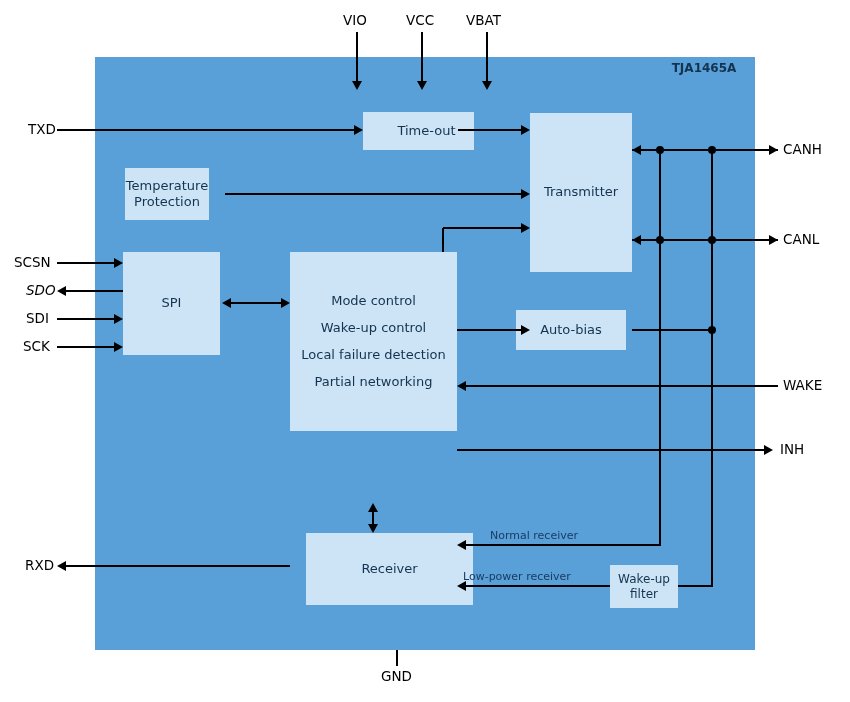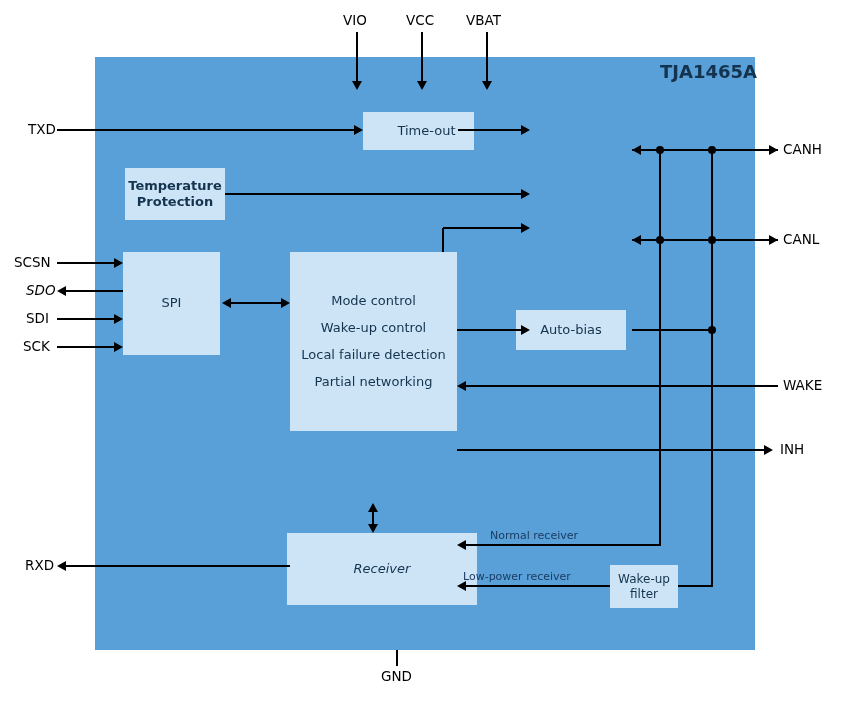--- a/index.html
+++ b/index.html
@@ -4,22 +4,22 @@
 <style>
   html,body { margin:0; padding:0; background:#fff; }
   body { font-family:"DejaVu Sans","Liberation Sans",sans-serif; }
   .stage { position:relative; width:850px; height:702px; background:#fff; overflow:hidden; }
   .chip { position:absolute; background:var(--chip,#58a0d7); }
   .blk { position:absolute; background:var(--block,#cde4f6); color:var(--block-text,#14334e);
          display:flex; align-items:center; justify-content:center; text-align:center;
          font-size:13px; line-height:1.25; }
   .lbl { position:absolute; color:#000; font-size:13.5px; white-space:nowrap; }
   .slbl { position:absolute; color:#1c3c63; font-size:11px; white-space:nowrap; }
-  .title { position:absolute; color:var(--block-text,#14334e); font-size:18px; font-weight:600;
-           text-align:left; white-space:nowrap; }
+  .title { position:absolute; color:var(--block-text,#14334e); font-size:12px; font-weight:600;
+           text-align:center; white-space:nowrap; }
   .h { position:absolute; height:2px; background:var(--line,#000); }
   .v { position:absolute; width:2px; background:var(--line,#000); }
   .ar { position:absolute; width:0; height:0; }
   .ar.r { border-top:5px solid transparent; border-bottom:5px solid transparent; border-left:9px solid var(--line,#000); }
   .ar.l { border-top:5px solid transparent; border-bottom:5px solid transparent; border-right:9px solid var(--line,#000); }
   .ar.d { border-left:5px solid transparent; border-right:5px solid transparent; border-top:9px solid var(--line,#000); }
   .ar.u { border-left:5px solid transparent; border-right:5px solid transparent; border-bottom:9px solid var(--line,#000); }
   .dot { position:absolute; width:8px; height:8px; background:var(--line,#000); border-radius:50%; }
   .mode-lines { display:flex; flex-direction:column; gap:11px; }
 </style>
@@ -37,38 +37,41 @@
   <div class="v" style="left:356px;top:32px;height:50px;"></div>
   <div class="ar d" style="left:352px;top:81px;"></div>
   <div class="v" style="left:421px;top:32px;height:50px;"></div>
   <div class="ar d" style="left:417px;top:81px;"></div>
   <div class="v" style="left:486px;top:32px;height:50px;"></div>
   <div class="ar d" style="left:482px;top:81px;"></div>
 
   <div class="blk" style="left:363px;top:112px;width:95px;height:38px;padding-left:16px;">
     <span>Time-out</span>
   </div>
-  <div class="blk" style="left:125px;top:168px;width:100px;height:52px;font-weight:bold;">
+  <div class="blk" style="left:125px;top:168px;width:84px;height:52px;">
     <span>Temperature Protection</span>
+  </div>
+  <div class="blk" style="left:530px;top:113px;width:102px;height:159px;">
+    <span>Transmitter</span>
   </div>
   <div class="blk" style="left:123px;top:252px;width:97px;height:103px;">
     <span>SPI</span>
   </div>
   <div class="blk" style="left:290px;top:252px;width:167px;height:179px;">
     <div class="mode-lines">
       <div>Mode control</div>
       <div>Wake-up control</div>
       <div>Local failure detection</div>
       <div>Partial networking</div>
     </div>
   </div>
   <div class="blk" style="left:516px;top:310px;width:110px;height:40px;">
     <span>Auto-bias</span>
   </div>
-  <div class="blk" style="left:287px;top:533px;width:190px;height:72px;font-style:italic;">
+  <div class="blk" style="left:306px;top:533px;width:167px;height:72px;">
     <span>Receiver</span>
   </div>
   <div class="blk" style="left:610px;top:565px;width:68px;height:43px;font-size:12px;">
     <span>Wake-up filter</span>
   </div>
 
   <div class="lbl" style="left:28px;top:121px;">TXD</div>
   <div class="h" style="left:57px;top:129px;width:300px;"></div>
   <div class="ar r" style="left:354px;top:125px;"></div>
 

